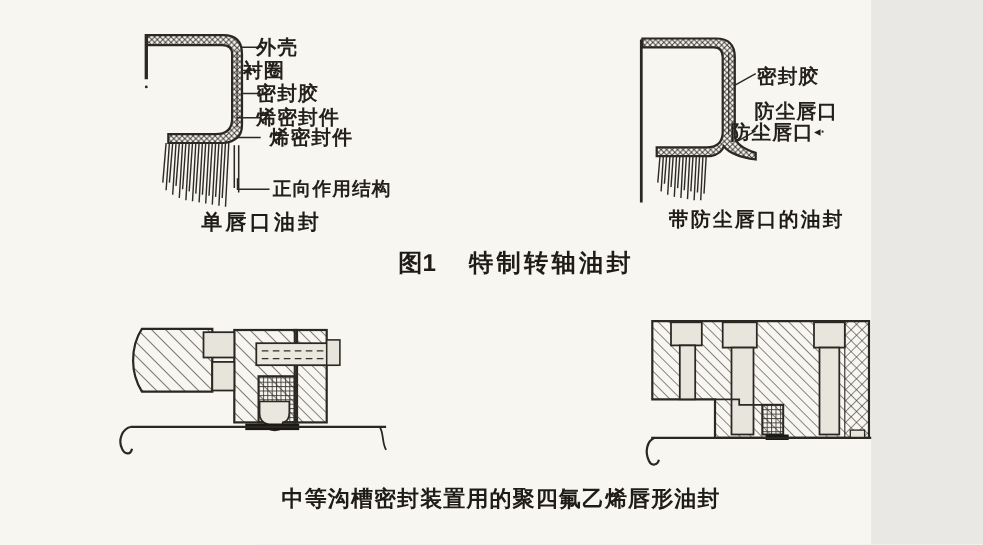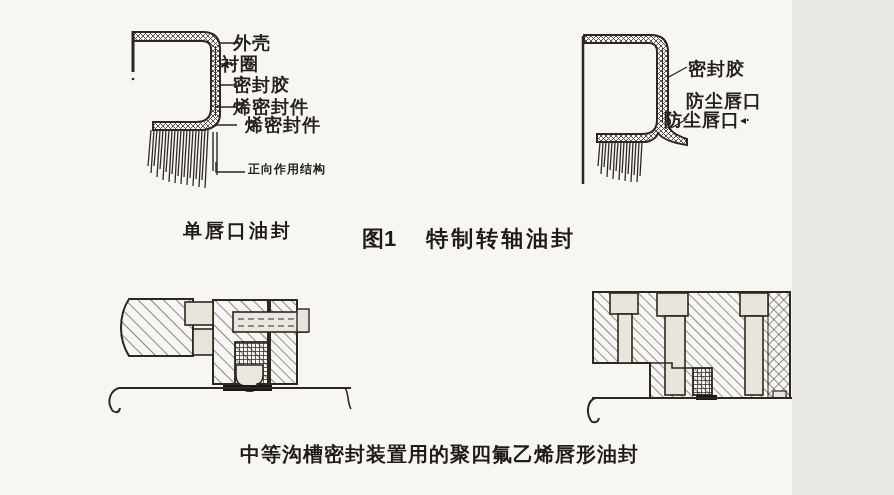--- a/index.html
+++ b/index.html
@@ -24,21 +24,21 @@
     white-space:nowrap;
     line-height:1.0;
   }
   .cap{
     position:absolute;
     font-weight:700;
     color:#1f1c17;
     white-space:nowrap;
     line-height:1.0;
   }
-  .cap-sub{font-size:19px;letter-spacing:3px;margin-top:28px;}
+  .cap-sub{font-size:19px;letter-spacing:3px;}
   .cap-fig{font-size:22px;letter-spacing:3px;}
   .cap-bottom{font-size:20px;letter-spacing:1px;}
   .fig-num{letter-spacing:0;margin-right:30px;}
   .pointer-mark{font-size:12px;letter-spacing:0;vertical-align:2px;}
   svg{display:block;}
 </style>
 </head>
 <body>
 
 <div class="page">
@@ -68,21 +68,21 @@
     <path d="M117,27 H134 M117,48 H134 M117,69 H134 M112,91 H134 M112,109 H134" stroke="#2b2722" stroke-width="1.3" fill="none"></path>
 
     <path d="M113,146 V156 H142" stroke="#2b2722" stroke-width="1.5" fill="none"></path>
   </svg>
 
   <div class="lbl" style="left:233px;top:34px">外壳</div>
   <div class="lbl" style="left:221px;top:55px">衬圈</div>
   <div class="lbl" style="left:233px;top:76px">密封胶</div>
   <div class="lbl" style="left:233px;top:98px">烯密封件</div>
   <div class="lbl" style="left:245px;top:116px">烯密封件</div>
-  <div class="lbl" style="left:248px;top:163px;font-size:12px">正向作用结构</div>
+  <div class="lbl" style="left:248px;top:163px;font-size:17px">正向作用结构</div>
   <div class="cap cap-sub" style="left:183px;top:193px">单唇口油封</div>
 
   <svg class="abs" style="left:556px;top:16px" width="165" height="200" viewBox="0 0 165 200">
     <defs>
       <pattern id="bX" width="5" height="5" patternUnits="userSpaceOnUse">
         <path d="M0,0l5,5M5,0l-5,5" stroke="#474238" stroke-width="0.9" fill="none"></path>
       </pattern>
     </defs>
 
     <path d="M28,19 L95,19 Q112,19 112,36 L112,108 Q113,117 131,123 L131,129 Q109,126 102,117
@@ -98,20 +98,21 @@
 
     <path d="M111,62 L131,51" stroke="#2b2722" stroke-width="1.3" fill="none"></path>
     <path d="M115,112 L131,103" stroke="#2b2722" stroke-width="1.3" fill="none"></path>
   </svg>
 
   <div class="lbl" style="left:688px;top:60px">密封胶</div>
   <div class="lbl" style="left:686px;top:92px">防尘唇口</div>
   <div class="lbl" style="left:664px;top:111px">
     <span>防尘唇口</span><span class="pointer-mark">◂·</span>
   </div>
+  <div class="cap cap-sub" style="left:608px;top:190px;font-size:18px;letter-spacing:2px">带防尘唇口的油封</div>
 
   <div class="cap cap-fig" style="left:362px;top:228px">
     <span class="fig-num">图1</span><span>特制转轴油封</span>
   </div>
 
   <svg class="abs" style="left:95px;top:283px" width="300" height="155" viewBox="0 0 300 155">
     <defs>
       <pattern id="cB" width="7" height="7" patternUnits="userSpaceOnUse" patternTransform="rotate(-45)">
         <line x1="0" y1="0" x2="0" y2="7" stroke="#3c3833" stroke-width="1.1"></line>
       </pattern>
@@ -184,15 +185,15 @@
 
     <rect x="111" y="115" width="21" height="5" fill="#1a1814"></rect>
 
     <rect x="188" y="111" width="13" height="7" fill="#e8e5dc" stroke="#2b2722" stroke-width="1.2"></rect>
 
     <path d="M7,118 H218" stroke="#2b2722" stroke-width="2" fill="none"></path>
     <path d="M10,118 C3,121 1,131 5,139 C7,144 13,143 14,138" stroke="#2b2722" stroke-width="2" fill="none"></path>
     <path d="M212,118 C216,123 214,133 218,141" stroke="#2b2722" stroke-width="1.6" fill="none"></path>
   </svg>
 
-  <div class="cap cap-bottom" style="left:240px;top:444px">中等沟槽密封装置用的聚四氟乙烯唇形油封</div>
+  <div class="cap cap-bottom" style="left:256px;top:444px">中等沟槽密封装置用的聚四氟乙烯唇形油封</div>
 
 </div>
 
 </body></html>

